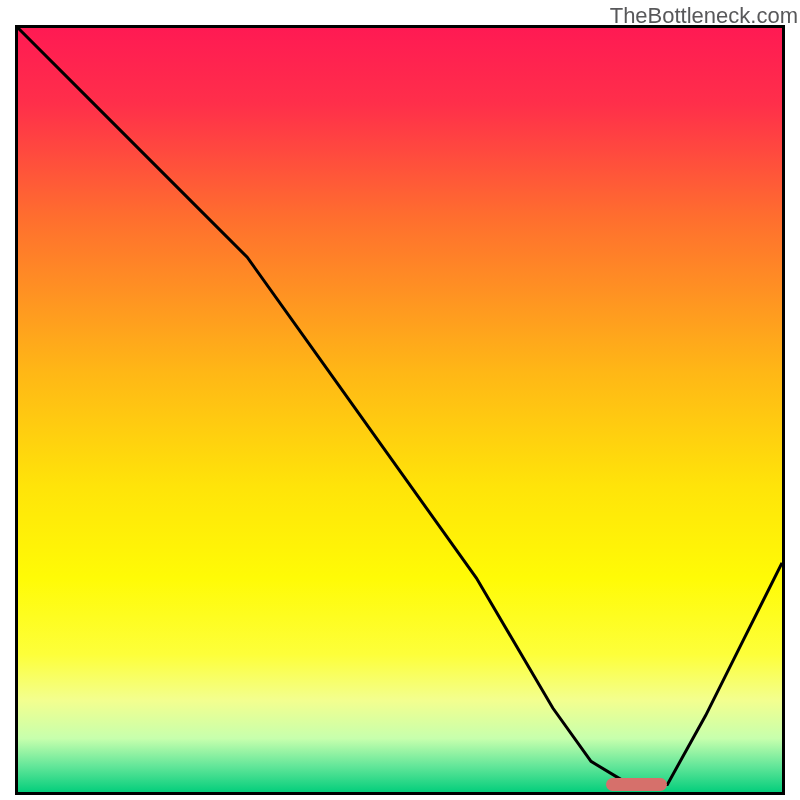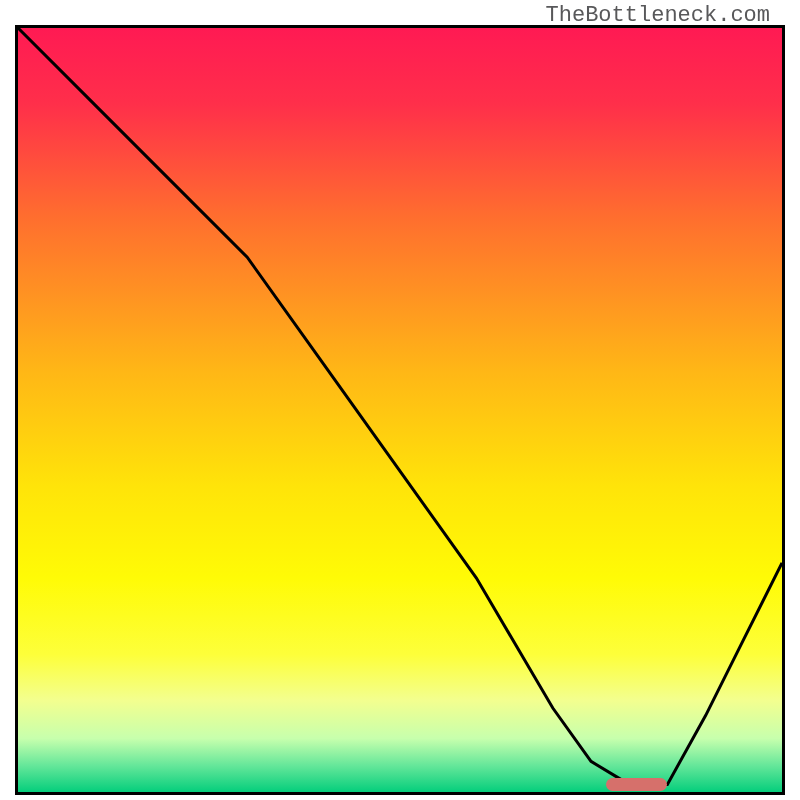--- a/index.html
+++ b/index.html
@@ -15,22 +15,22 @@
     left: 15px;
     top: 25px;
     width: 770px;
     height: 770px;
     border: 3px solid #000000;
     box-sizing: border-box;
   }
   .watermark {
     position: absolute;
     top: 3px;
-    right: 30px;
-    font-family: Liberation Mono, monospace;
+    right: 2px;
+    font-family: Liberation Sans, sans-serif;
     font-size: 22px;
     color: #58585a;
     font-weight: 500;
   }
   svg.plot {
     position: absolute;
     left: 18px;
     top: 28px;
     width: 764px;
     height: 764px;

